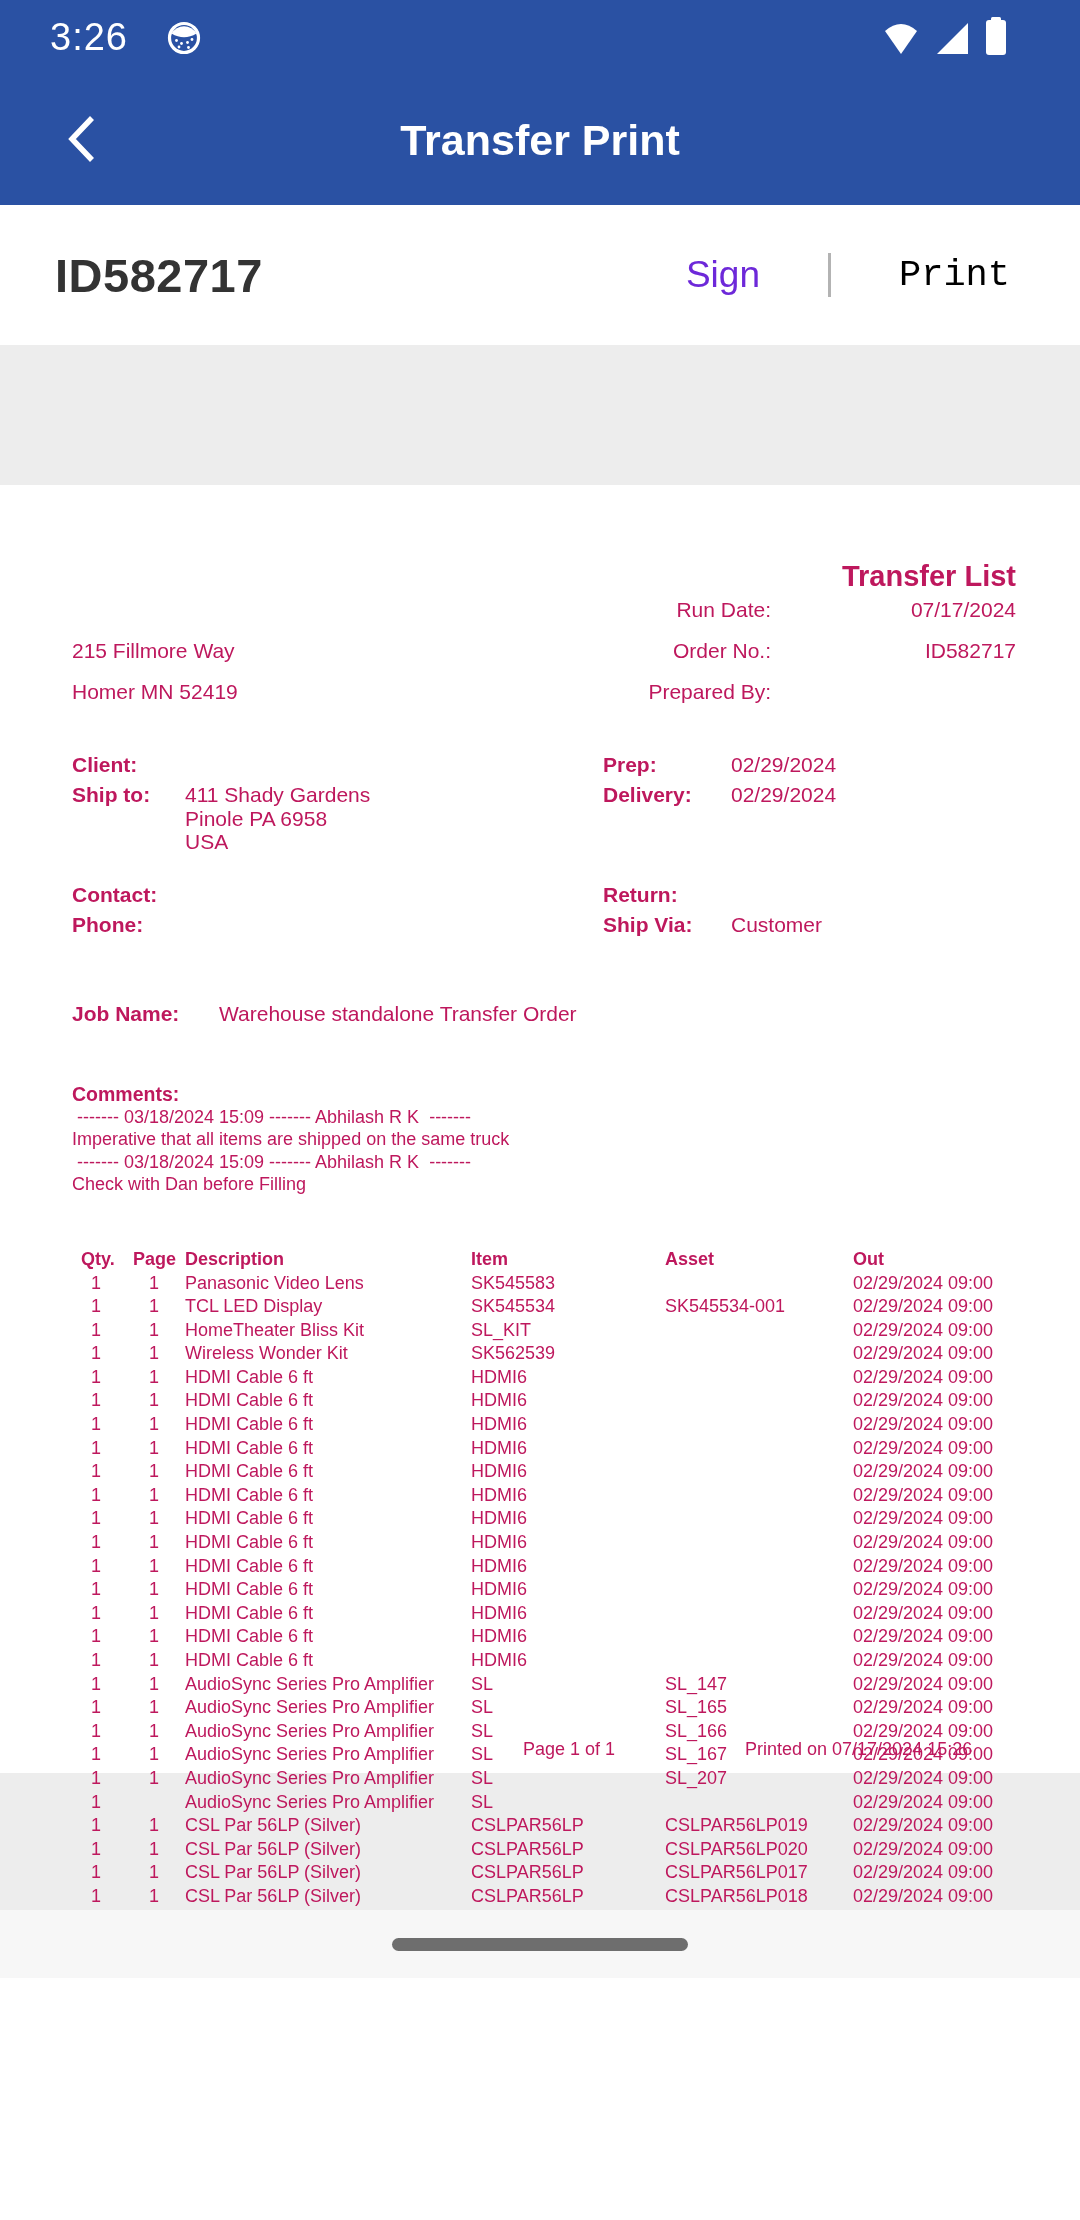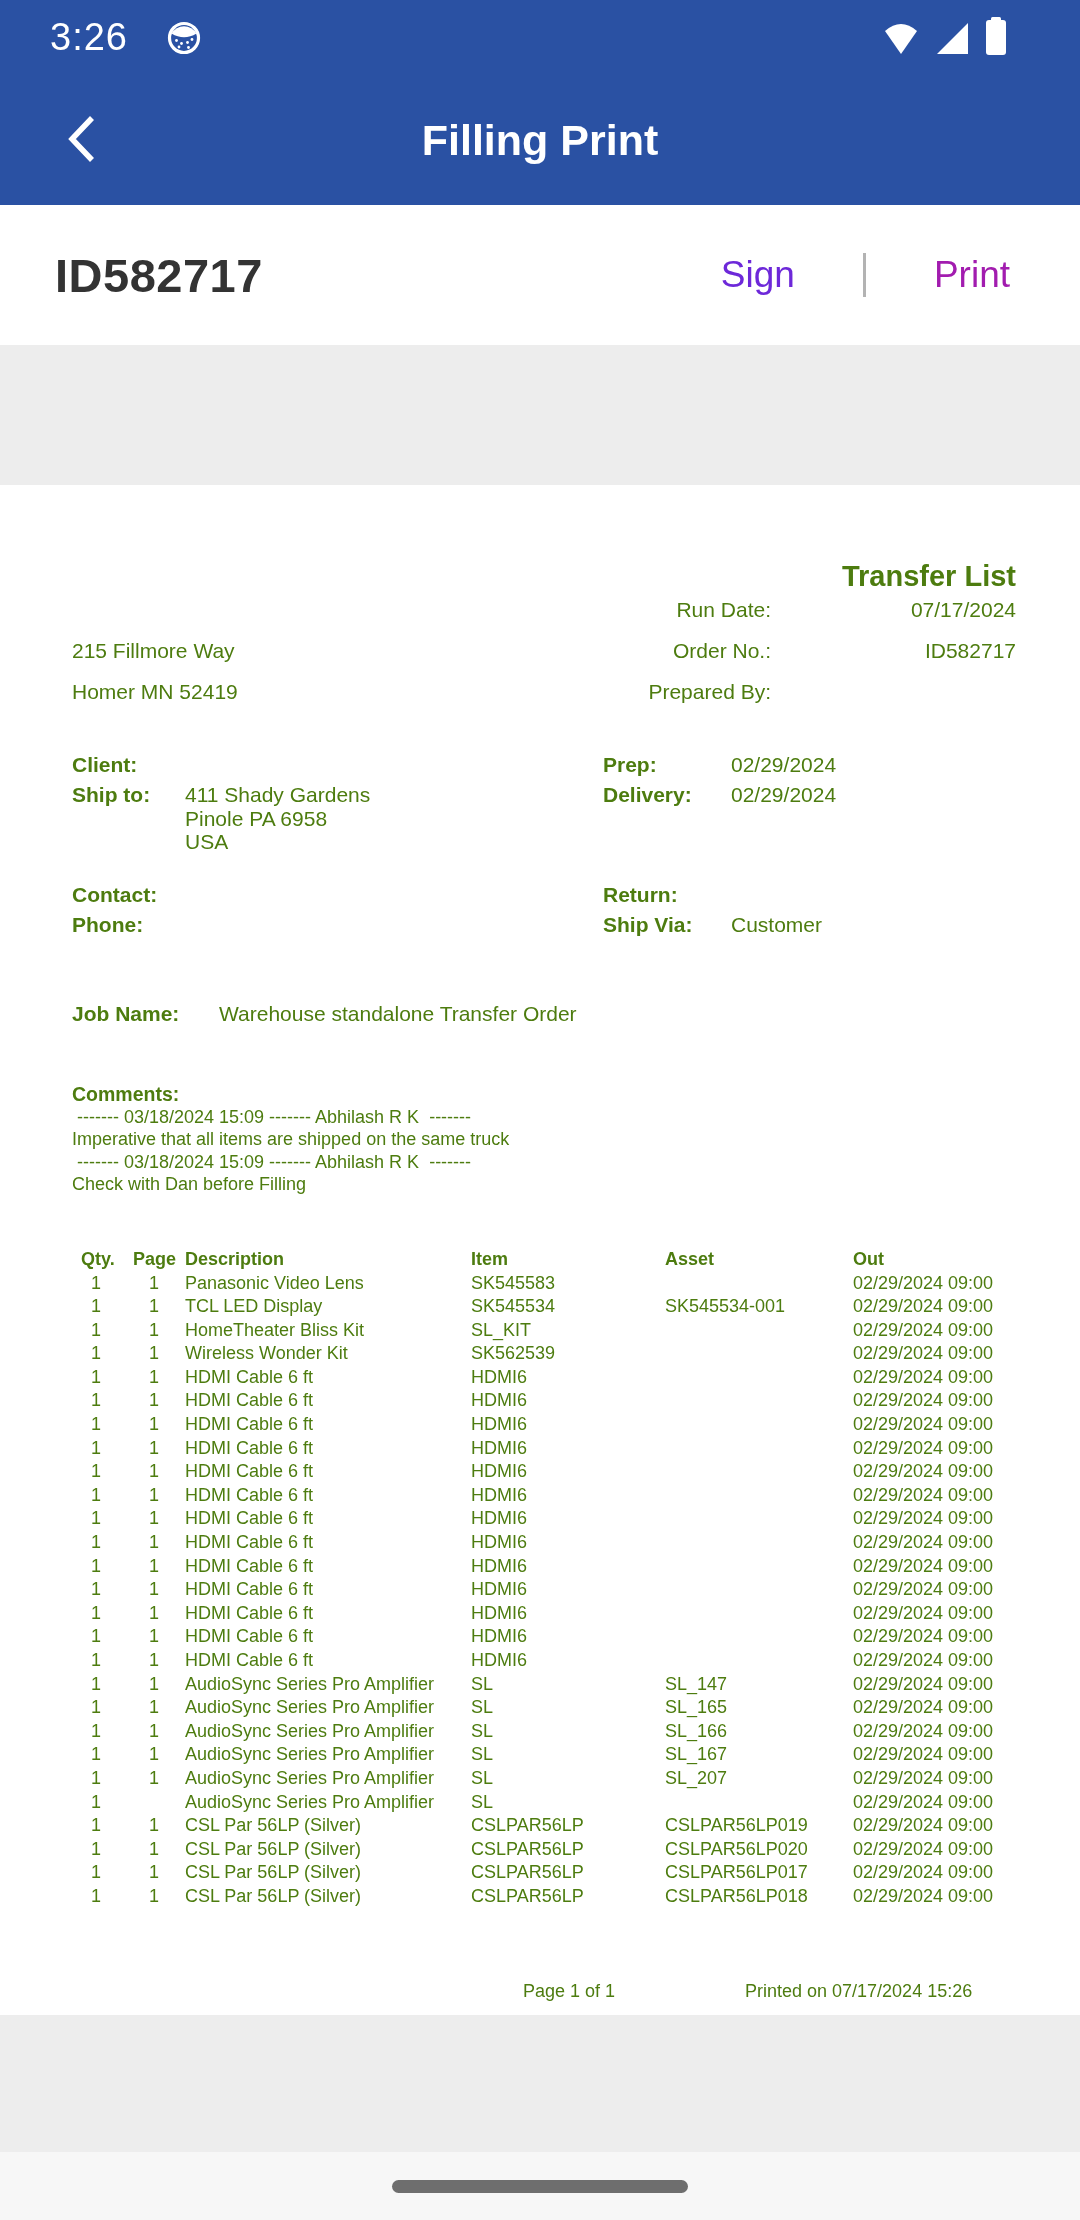--- a/index.html
+++ b/index.html
@@ -35,28 +35,28 @@
     display:flex; align-items:center; padding:0 70px 0 55px;
   }
   .order-id { font-size:47px; font-weight:bold; color:#333; letter-spacing:0.5px; }
   .action-right { margin-left:auto; display:flex; align-items:center; }
   .sign-btn {
     font-family:inherit; background:none; border:none;
     font-size:37px; color:#6d28d9; cursor:default;
   }
   .action-divider { width:3px; height:44px; background:#b3b3b3; margin:0 68px; }
   .print-btn {
-    font-family:Liberation Sans, sans-serif; background:none; border:none;
-    font-size:37px; color:#a21caf; cursor:pointer;
+    font-family:Liberation Mono, monospace; background:none; border:none;
+    font-size:37px; color:#000000; cursor:pointer;
   }
   
   .preview-gray-top { height:140px; background:#ededed; }
   .preview-gray-bottom { height:137px; background:#ededed; }
   .page {
-    height:1530px; background:#fff; position:relative; color:#4d7c0f;
+    height:1288px; background:#fff; position:relative; color:#be185d;
   }
   .doc-title {
     padding-top:74px; padding-right:64px;
     text-align:right; font-size:29px; font-weight:bold; line-height:34px;
   }
   .meta-grid {
     display:grid; grid-template-columns:1fr 160px 233px;
     padding:0 64px 0 72px; font-size:21px; line-height:29px; margin-top:2px;gap:12px;
   }
   .meta-grid .label { text-align:right; }
@@ -132,21 +132,21 @@
 </div>
 
 <div class="app-bar">
   <button class="back-btn">
     <span>
       <svg width="42" height="52" viewBox="0 0 42 52">
           <polyline points="31,5 11,26 31,47" fill="none" stroke="#fff" stroke-width="5.5"></polyline>
         </svg>
     </span>
   </button>
-  <span class="app-title">Filling Print</span>
+  <span class="app-title">Transfer Print</span>
 </div>
 
 <div class="action-bar">
   <span class="order-id">ID582717</span>
   <span class="action-right">
     <button class="sign-btn">Sign</button>
     <span class="action-divider"></span>
     <button class="print-btn">Print</button>
   </span>
 </div>

